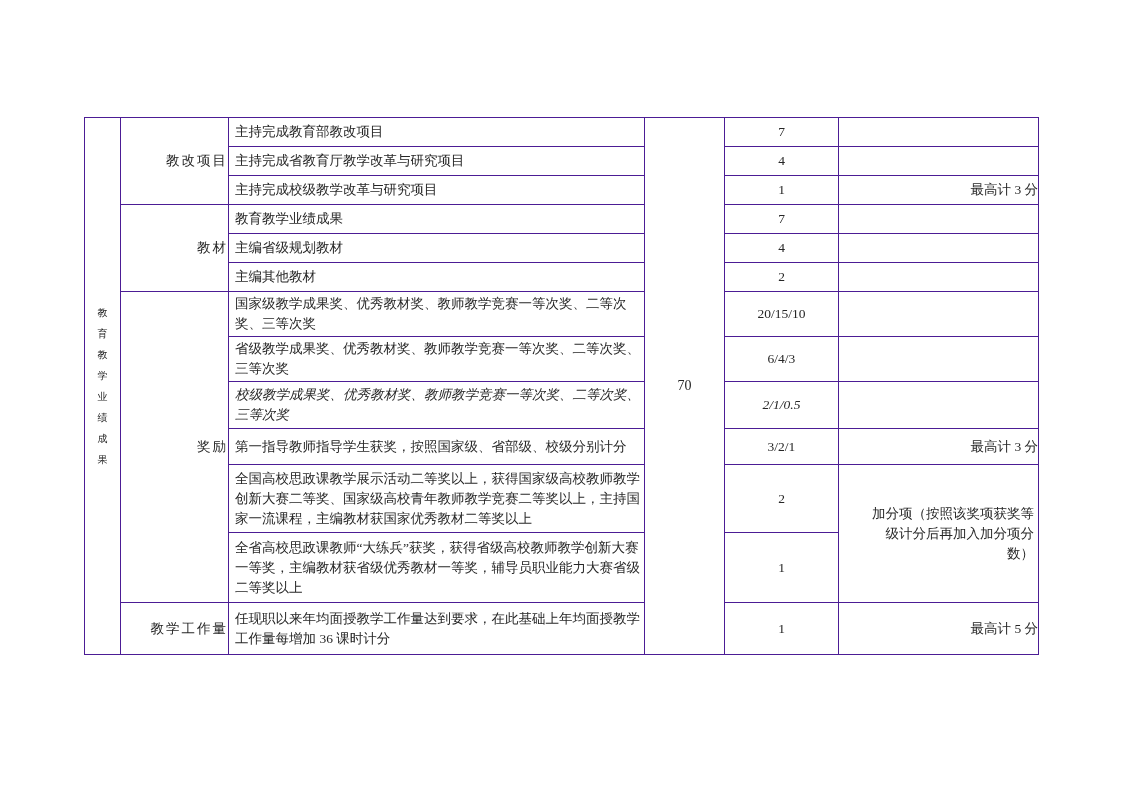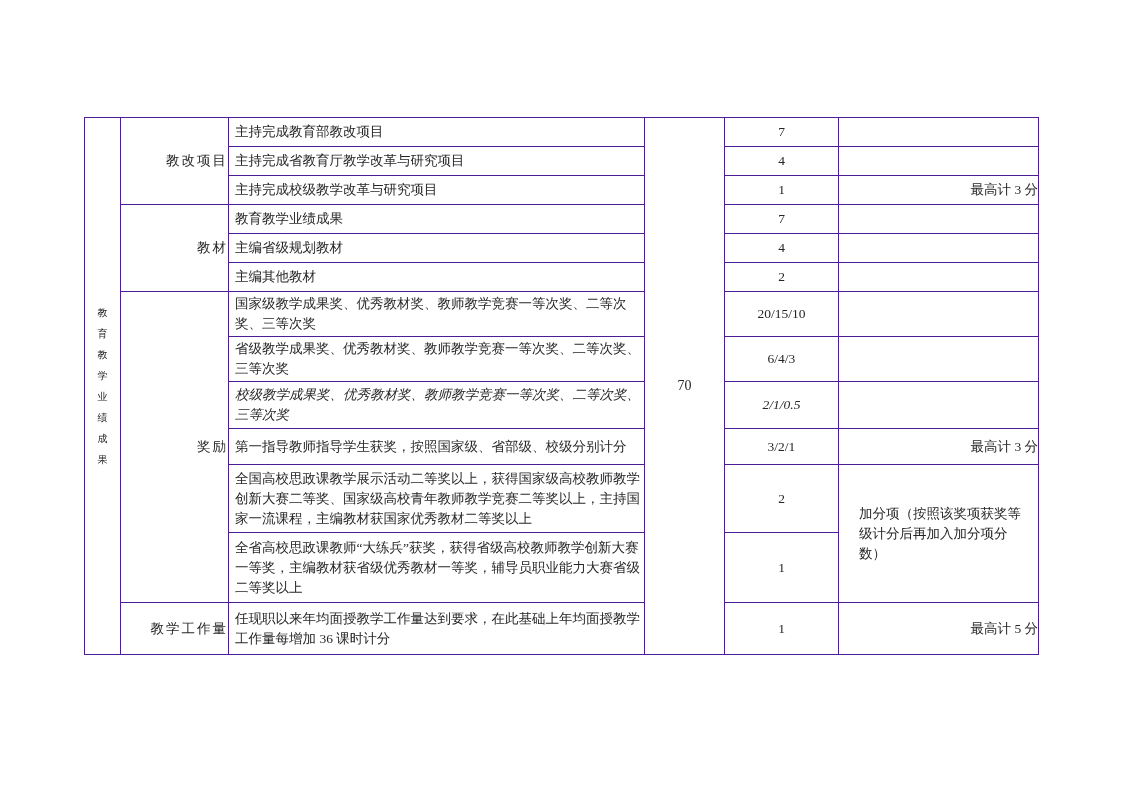--- a/index.html
+++ b/index.html
@@ -47,21 +47,21 @@
     text-align: left;
     padding: 2px 2px 2px 6px;
   }
   td.total {
     text-align: center;
     font-size: 14px;
   }
   td.score { text-align: center; }
   td.note { text-align: right; }
   td.note-left {
-    text-align: left;
+    text-align: right;
     padding: 2px 4px 2px 20px;
   }
   tr.h29 { height: 29px; }
   tr.h41 { height: 41px; }
   tr.h45 { height: 45px; }
   tr.h47 { height: 47px; font-style: italic; }
   tr.h36 { height: 36px; }
   tr.h67 { height: 68px; }
   tr.h70 { height: 70px; }
   tr.h52 { height: 52px; padding-left: 19px; }

